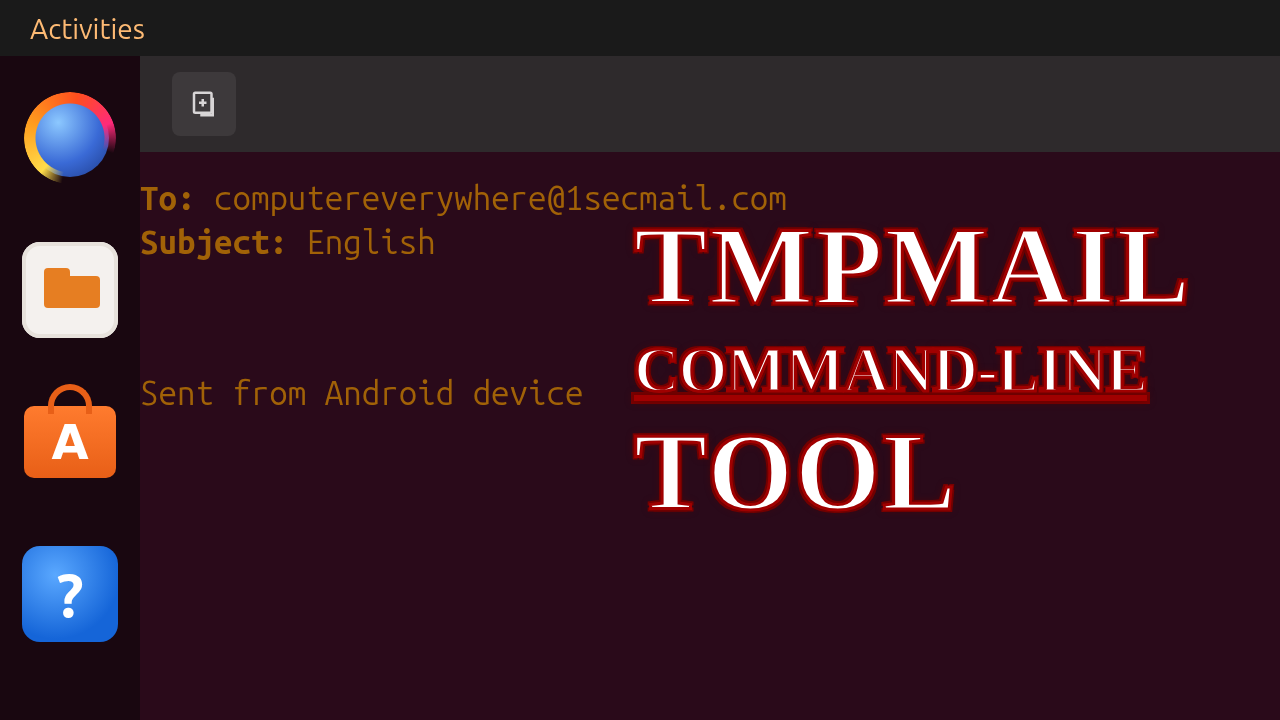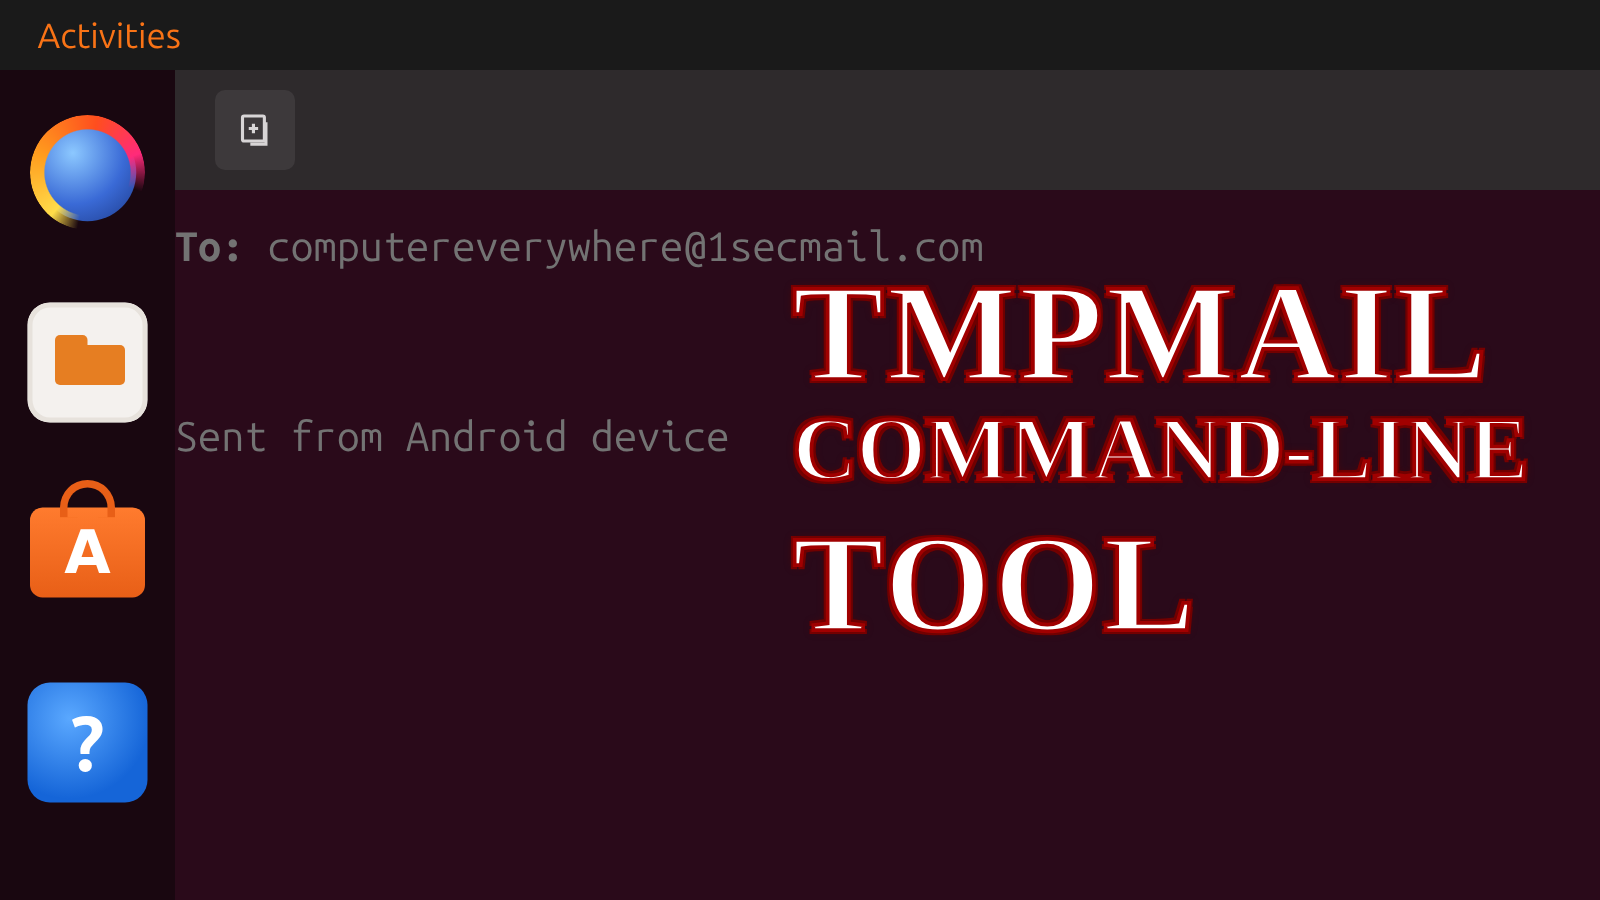--- a/index.html
+++ b/index.html
@@ -9,21 +9,21 @@
   
   .topbar {
     height: 56px;
     background: #1a1a1a;
     display: flex;
     align-items: center;
     padding: 0 30px;
     gap: 90px;
     font-size: 28px;
     font-weight: 400;
-    color: #f97316;
+    color: #fdba74;
   }
   .topbar .app {
     display: flex;
     align-items: center;
     gap: 18px;
   }
   .topbar .term-icon {
     width: 30px; height: 26px;
     border: 2px solid #ccc;
     border-radius: 4px;
@@ -156,21 +156,21 @@
     display:flex; align-items:center; justify-content:center;
     cursor:pointer;
   }
   .newtab svg { width: 30px; height: 30px; stroke:#d8d5d6; }
 
   .termbody {
     padding: 24px 0 0 0;
     font-family: "Ubuntu Mono","DejaVu Sans Mono",monospace;
     font-size: 33px;
     line-height: 1.32;
-    color: #737373;
+    color: #a16207;
     filter: blur(0.3px);
   }
   .termbody .row { white-space: pre; }
   .termbody .lbl { font-weight: 700; }
   .termbody .gap { height: 54px; }
 
   
   .overlay {
     position: absolute;
     right: 6px;
@@ -187,21 +187,21 @@
     text-shadow:
       0 0 8px #5b0000,
       3px 3px 0 #7a0000,
       -3px -3px 0 #7a0000,
       3px -3px 0 #7a0000,
       -3px 3px 0 #7a0000;
     letter-spacing: 2px;
     line-height: 1.02;
   }
   .overlay .l1 { font-size: 110px; }
-  .overlay .l2 { font-size: 72px; margin-top: 1px; letter-spacing: -1px; }
+  .overlay .l2 { font-size: 63px; margin-top: 16px; letter-spacing: -1px; text-decoration: underline; }
   .overlay .l3 { font-size: 110px; margin-top: 14px; }
 </style>
 </head>
 <body>
 
 <div class="topbar">
   <span>Activities</span>
 </div>
 
 <div class="dock">
@@ -227,20 +227,21 @@
       <svg viewBox="0 0 24 24" fill="none" stroke-width="2">
         <rect x="4" y="3" width="14" height="16" rx="1"></rect>
         <path d="M9 21 h10 v-14"></path>
         <path d="M11 8 v6 M8 11 h6" stroke-width="2"></path>
       </svg>
     </div>
   </div>
 
   <div class="termbody">
     <div class="row"><span class="lbl">To:</span> <span>computereverywhere@1secmail.com</span></div>
+    <div class="row"><span class="lbl">Subject:</span> <span>English</span></div>
     <div class="gap"></div>
     <div class="gap"></div>
     <div class="row">Sent from Android device</div>
   </div>
 </div>
 
 <div class="overlay">
   <div class="line l1">TMPMAIL</div>
   <div class="line l2">COMMAND-LINE</div>
   <div class="line l3">TOOL</div>

